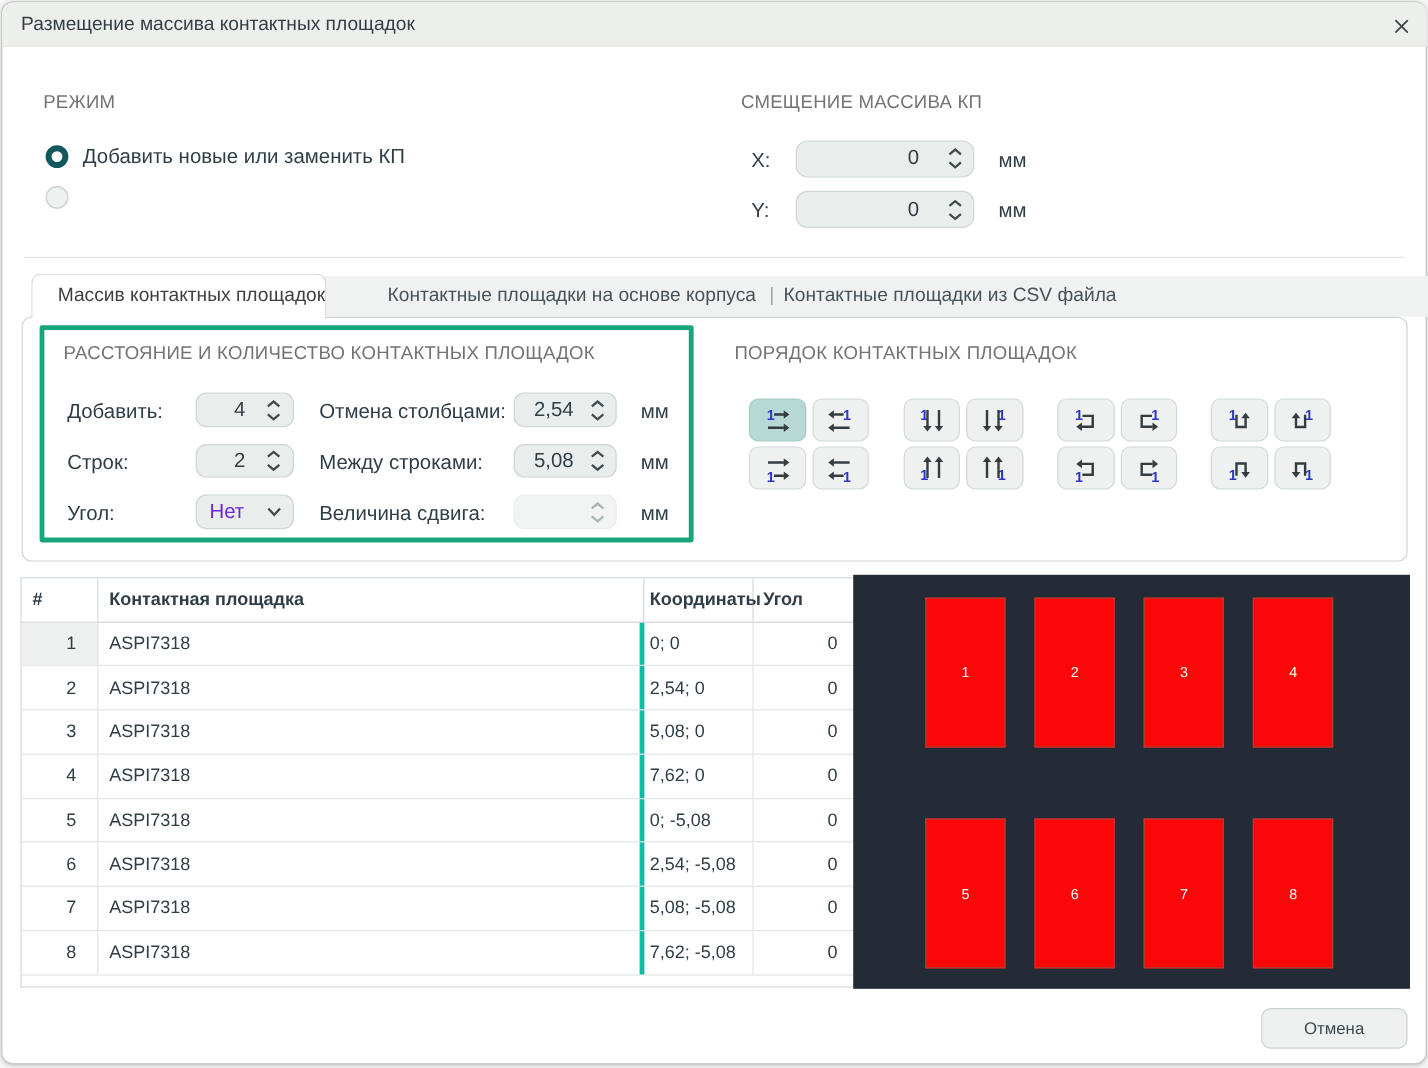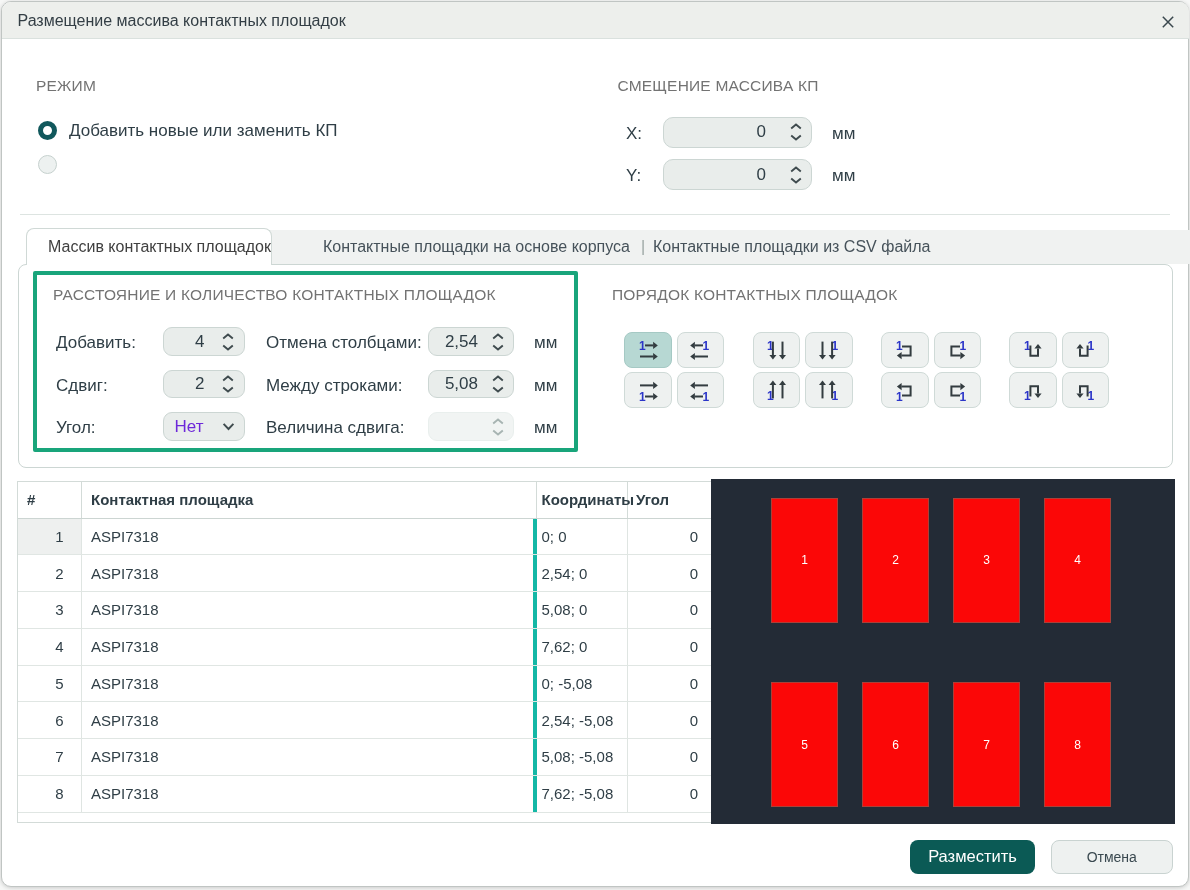--- a/index.html
+++ b/index.html
@@ -104,21 +104,21 @@
  <div class="spin" style="left:427.5px;top:327.4px;width:86.5px;height:28.5px;border-radius:9px">
       <div class="sv" style="padding-right:4px">2,54</div>
       <div class="sc">
         <svg width="14" height="18" viewBox="0 0 14 18">
           <polyline points="2.2,5.6 7,1.6 11.8,5.6" fill="none" stroke="#3f4b4e" stroke-width="1.9"></polyline>
           <polyline points="2.2,12.4 7,16.4 11.8,12.4" fill="none" stroke="#3f4b4e" stroke-width="1.9"></polyline>
         </svg>
       </div>
     </div>
  <div class="lbl" style="left:534px;top:333px;z-index:5">мм</div>
- <div class="lbl" style="left:56px;top:375.5px;z-index:5">Сдвиг:</div>
+ <div class="lbl" style="left:56px;top:375.5px;z-index:5">Строк:</div>
  <div class="spin" style="left:162.5px;top:369.8px;width:82px;height:28.5px;border-radius:9px">
       <div class="sv" style="padding-right:8px">2</div>
       <div class="sc">
         <svg width="14" height="18" viewBox="0 0 14 18">
           <polyline points="2.2,5.6 7,1.6 11.8,5.6" fill="none" stroke="#3f4b4e" stroke-width="1.9"></polyline>
           <polyline points="2.2,12.4 7,16.4 11.8,12.4" fill="none" stroke="#3f4b4e" stroke-width="1.9"></polyline>
         </svg>
       </div>
     </div>
  <div class="lbl" style="left:266px;top:375.5px;z-index:5">Между строками:</div>
@@ -356,15 +356,14 @@
  <div class="preview">
 <div class="pad" style="left:60.5px;top:18.6px">1</div>
 <div class="pad" style="left:151.5px;top:18.6px">2</div>
 <div class="pad" style="left:242.5px;top:18.6px">3</div>
 <div class="pad" style="left:333.5px;top:18.6px">4</div>
 <div class="pad" style="left:60.5px;top:203px">5</div>
 <div class="pad" style="left:151.5px;top:203px">6</div>
 <div class="pad" style="left:242.5px;top:203px">7</div>
 <div class="pad" style="left:333.5px;top:203px">8</div>
  </div>
- <div class="btn1">Разместить</div>
  <div class="btn2">Отмена</div>
 </div>
 
 </body></html>

